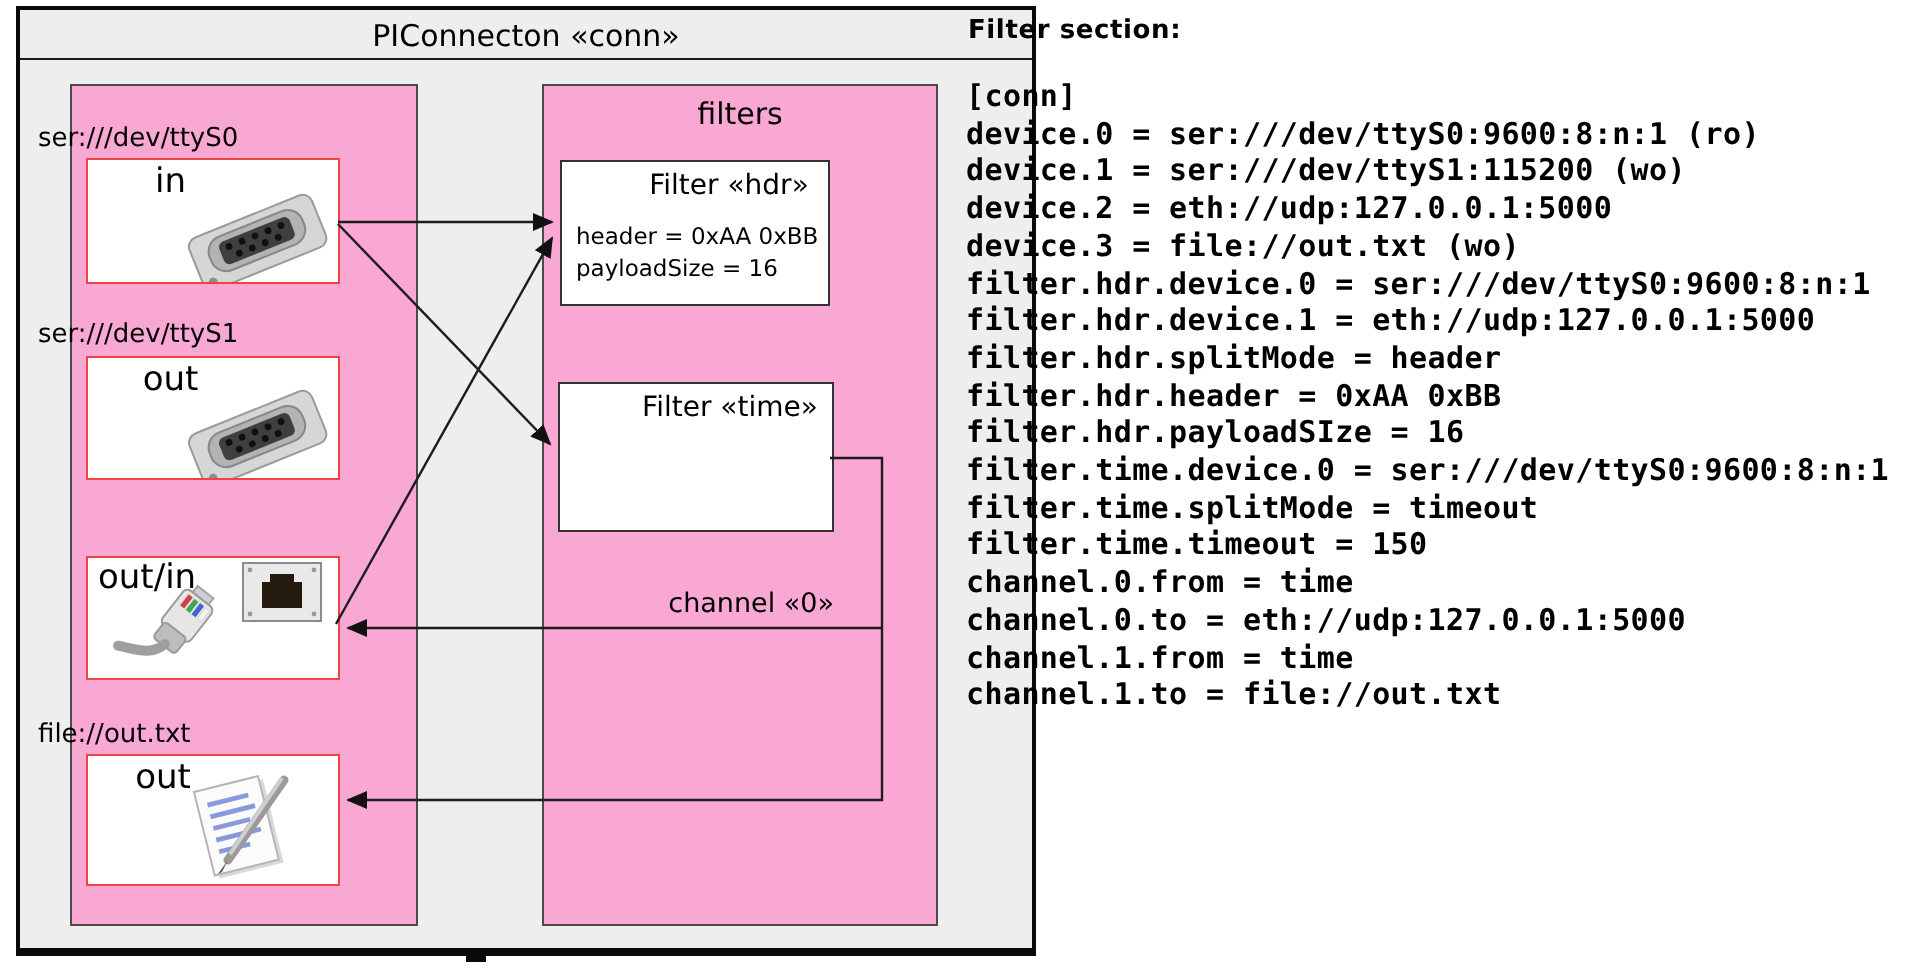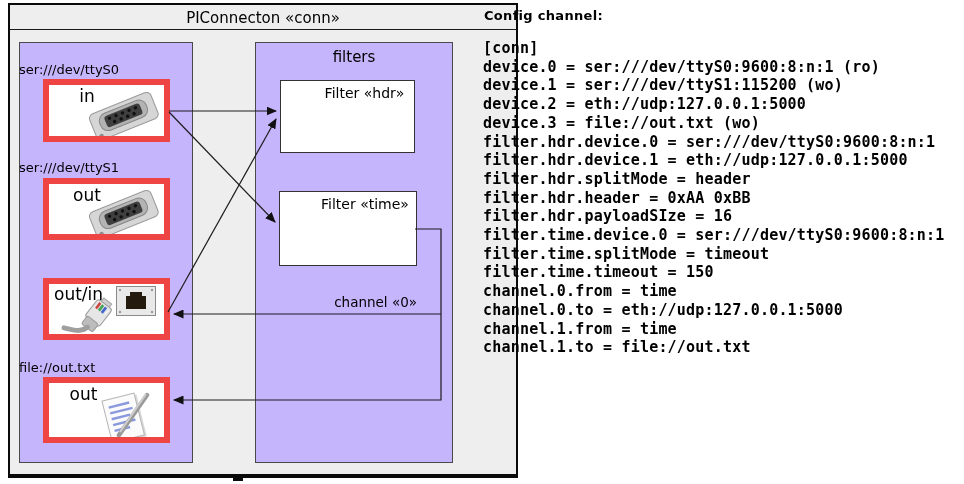--- a/index.html
+++ b/index.html
@@ -8,28 +8,28 @@
     background:#ffffff;font-family:"DejaVu Sans", sans-serif;color:#000;
   }
   
   .diagram{
     position:absolute;left:8px;top:3px;width:510px;height:475px;
     box-sizing:border-box;border:2px solid #0a0a0a;border-bottom-width:4px;
     background:#eeeeee;
   }
   .dg-title{position:absolute;top:4px;left:0;right:0;text-align:center;font-size:15px;}
   .dg-title-sep{position:absolute;top:24px;left:0;width:100%;border-top:1px solid #1a1a1a;}
-  .group{position:absolute;background:#c4b5fd;border:1px solid #4a4a4a;box-sizing:border-box;}
+  .group{position:absolute;background:#f9a8d4;border:1px solid #4a4a4a;box-sizing:border-box;margin-left:16px;}
   .group-left{left:9px;top:37px;width:174px;height:421px;}
   .group-filters{left:245px;top:37px;width:198px;height:421px;}
   .filters-label{position:absolute;top:5px;left:0;right:0;text-align:center;font-size:15px;}
   .dev-label{position:absolute;left:9px;width:174px;text-align:left;font-size:13px;}
   .dev-box{
     position:absolute;left:33px;width:127px;background:#ffffff;
-    border:6px solid #ef4444;box-sizing:border-box;overflow:hidden;
+    border:1px solid #ef4444;box-sizing:border-box;overflow:hidden;
   }
   .dir{position:absolute;top:1px;left:0;width:66%;text-align:center;font-size:17px;}
   .dir-left{position:absolute;top:0;left:5px;font-size:17px;}
   .filter-box{
     position:absolute;background:#ffffff;border:1px solid #333;box-sizing:border-box;
   }
   .filter-title{position:absolute;top:4px;left:0;right:0;text-align:center;font-size:14px;padding-left:34px;}
   .filter-attrs{position:absolute;left:7px;right:2px;font-size:11.5px;line-height:15.5px;}
   .chan-label{position:absolute;left:230px;width:177px;text-align:right;font-size:13.5px;}
   .overlay{position:absolute;left:0;top:0;z-index:10;pointer-events:none;}
@@ -149,20 +149,24 @@
       <g>
         <line x1="52" y1="6" x2="24" y2="46" stroke="#9a9a9a" stroke-width="4.5" stroke-linecap="round"></line>
         <line x1="51" y1="5" x2="25" y2="43" stroke="#cfcfcf" stroke-width="2"></line>
         <path d="M24,46 l-5,7 l2,-1 z" fill="#555"></path>
       </g>
     </svg>
   </div>
 
   <div class="filter-box" style="left:270px;top:75px;width:135px;height:73px;">
     <div class="filter-title">Filter «hdr»</div>
+    <div class="filter-attrs" style="top:30px;">
+      <div>header = 0xAA 0xBB</div>
+      <div>payloadSize = 16</div>
+    </div>
   </div>
 
   <div class="filter-box" style="left:269px;top:186px;width:138px;height:75px;">
     <div class="filter-title">Filter «time»</div>
   </div>
 
   <div class="chan-label" style="top:289px;">channel «0»</div>
 </div>
 
 <div class="notch"></div>
@@ -175,21 +179,21 @@
   </defs>
   <g stroke="#1c1c1c" stroke-width="1.2" fill="none">
     <line x1="169" y1="111" x2="276" y2="111" marker-end="url(#arr)"></line>
     <line x1="169" y1="112" x2="275" y2="222" marker-end="url(#arr)"></line>
     <line x1="168" y1="312" x2="276" y2="119" marker-end="url(#arr)"></line>
     <path d="M415,229 L441,229 L441,400 L174,400" marker-end="url(#arr)"></path>
     <path d="M441,314 L174,314" marker-end="url(#arr)"></path>
   </g>
 </svg>
 
-<div class="config-heading">Config channel:</div>
+<div class="config-heading">Filter section:</div>
 <pre class="config-pre">[conn]
 device.0 = ser:///dev/ttyS0:9600:8:n:1 (ro)
 device.1 = ser:///dev/ttyS1:115200 (wo)
 device.2 = eth://udp:127.0.0.1:5000
 device.3 = file://out.txt (wo)
 filter.hdr.device.0 = ser:///dev/ttyS0:9600:8:n:1
 filter.hdr.device.1 = eth://udp:127.0.0.1:5000
 filter.hdr.splitMode = header
 filter.hdr.header = 0xAA 0xBB
 filter.hdr.payloadSIze = 16

